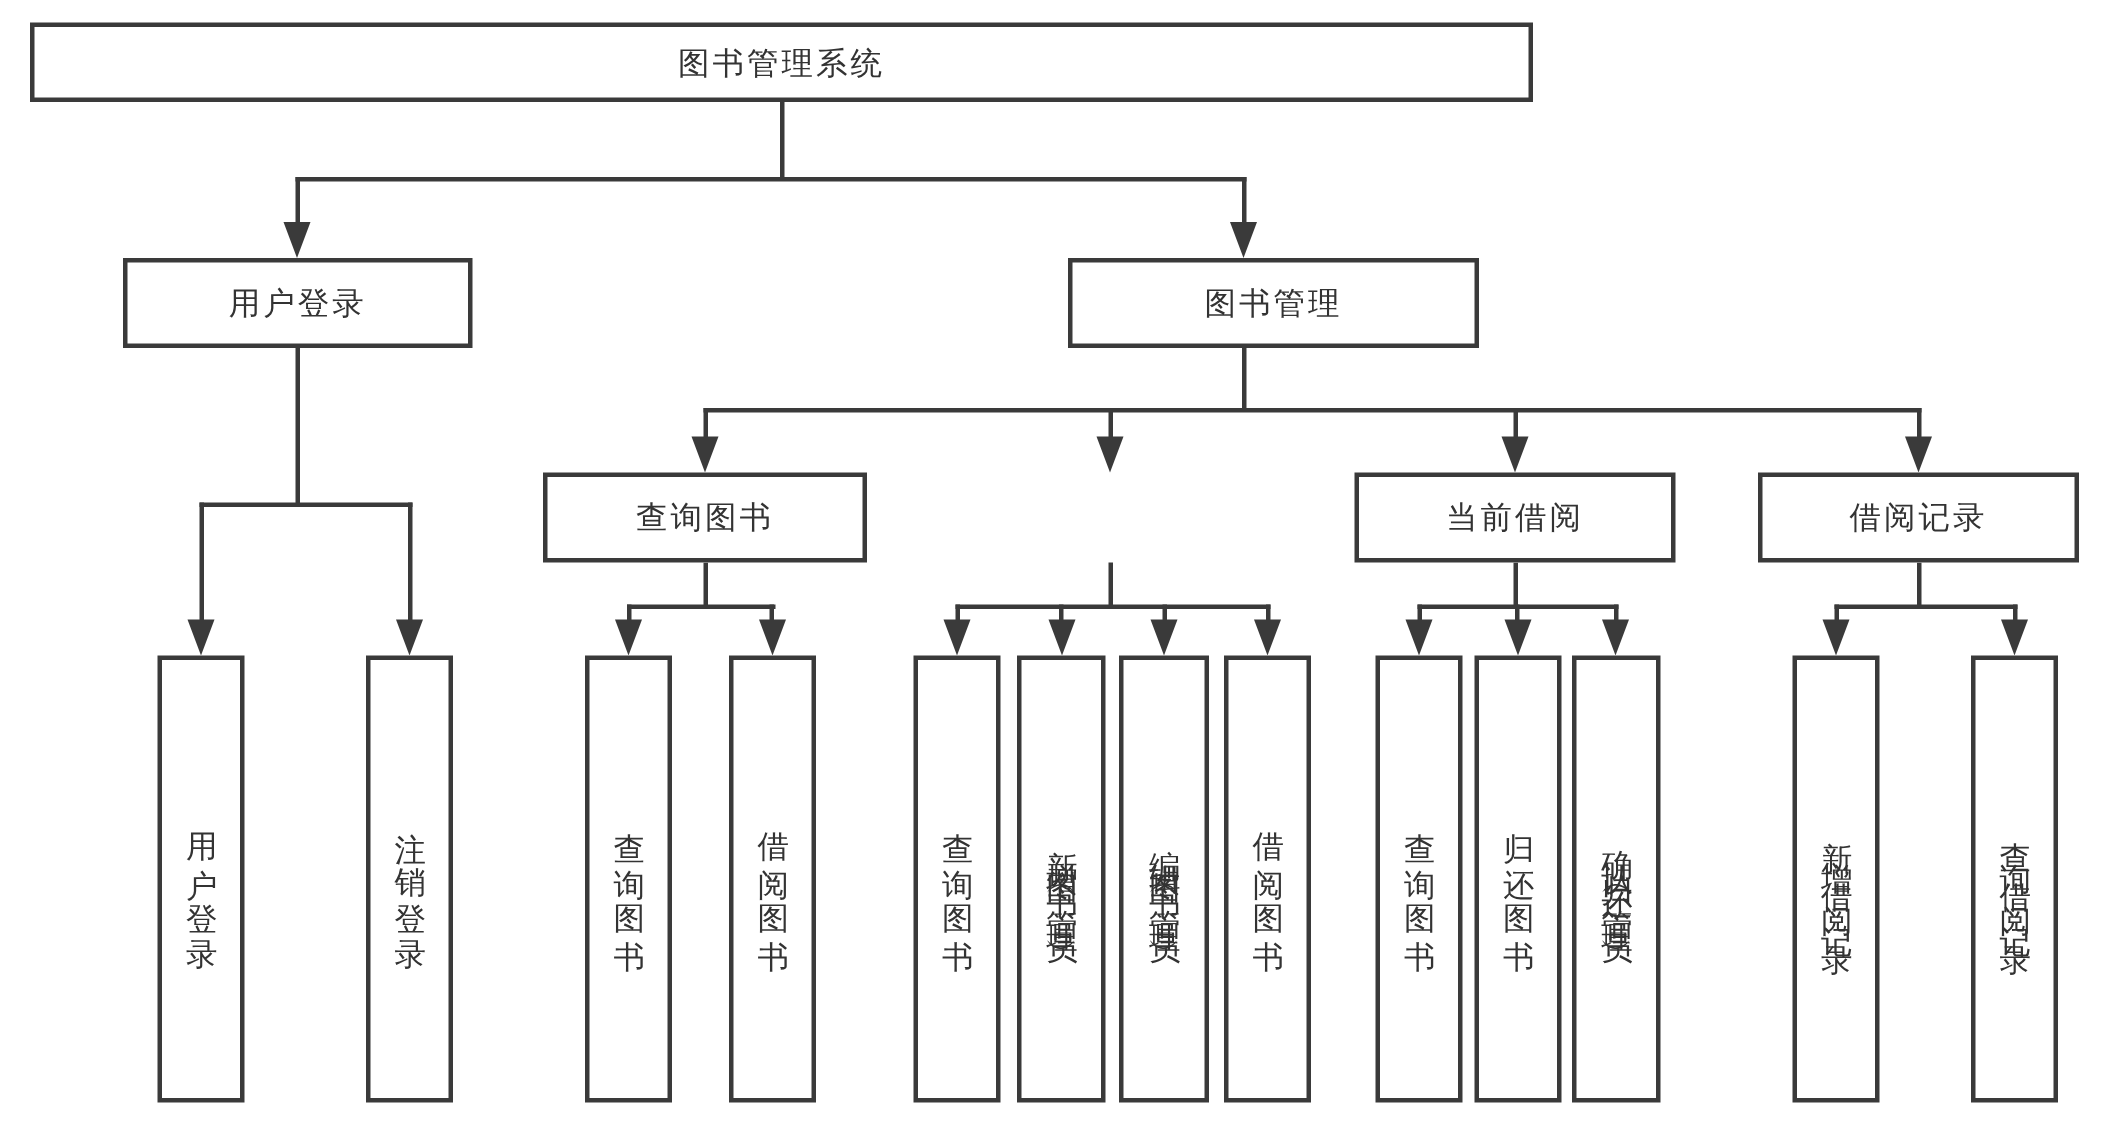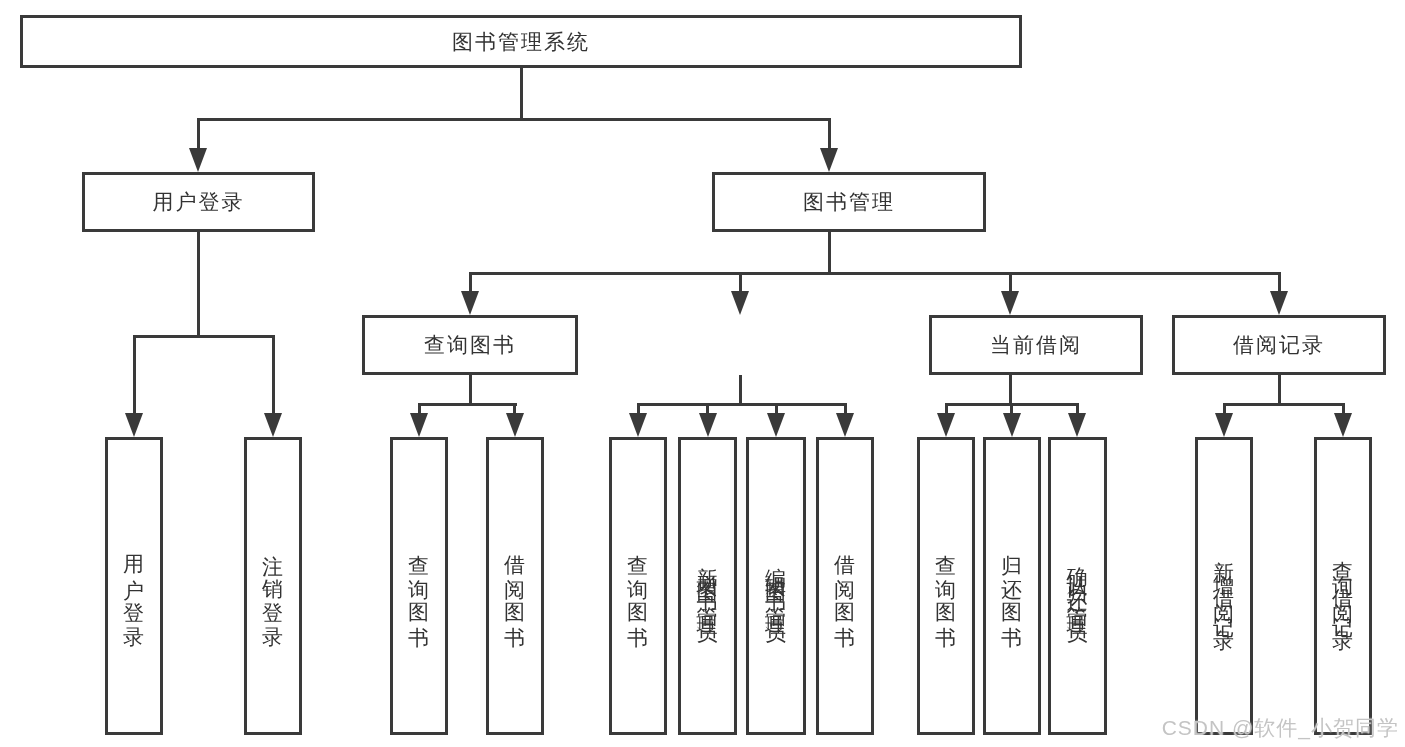--- a/index.html
+++ b/index.html
@@ -69,21 +69,21 @@
   <div class="vline" style="left:739px;top:272px;height:22px;"></div>
   <div class="arrow" style="left:731px;top:291px;"></div>
   <div class="vline" style="left:1009px;top:272px;height:22px;"></div>
   <div class="arrow" style="left:1001px;top:291px;"></div>
   <div class="vline" style="left:1278px;top:272px;height:22px;"></div>
   <div class="arrow" style="left:1270px;top:291px;"></div>
 
   <div class="node" style="left:362px;top:315px;width:216px;height:60px;">
     <span>查询图书</span>
   </div>
-  <div class="node" style="left:929px;top:315px;width:214px;height:60px;">
+  <div class="node" style="left:903px;top:315px;width:214px;height:60px;">
     <span>当前借阅</span>
   </div>
   <div class="node" style="left:1172px;top:315px;width:214px;height:60px;">
     <span>借阅记录</span>
   </div>
 
   <div class="vline" style="left:469px;top:375px;height:30px;"></div>
   <div class="hline" style="left:418px;top:403px;width:99px;"></div>
   <div class="vline" style="left:418px;top:403px;height:12px;"></div>
   <div class="arrow" style="left:410px;top:413px;"></div>
@@ -154,15 +154,14 @@
     <span class="vtext sp9">确认归还（管理员）</span>
   </div>
 
   <div class="node vnode" style="left:1195px;top:437px;width:58px;height:298px;">
     <span class="vtext sp6">新增借阅记录</span>
   </div>
   <div class="node vnode" style="left:1314px;top:437px;width:58px;height:298px;">
     <span class="vtext sp6">查询借阅记录</span>
   </div>
 
-  <div class="watermark">CSDN @软件_小贺同学</div>
 
 </div>
 
 </body></html>

